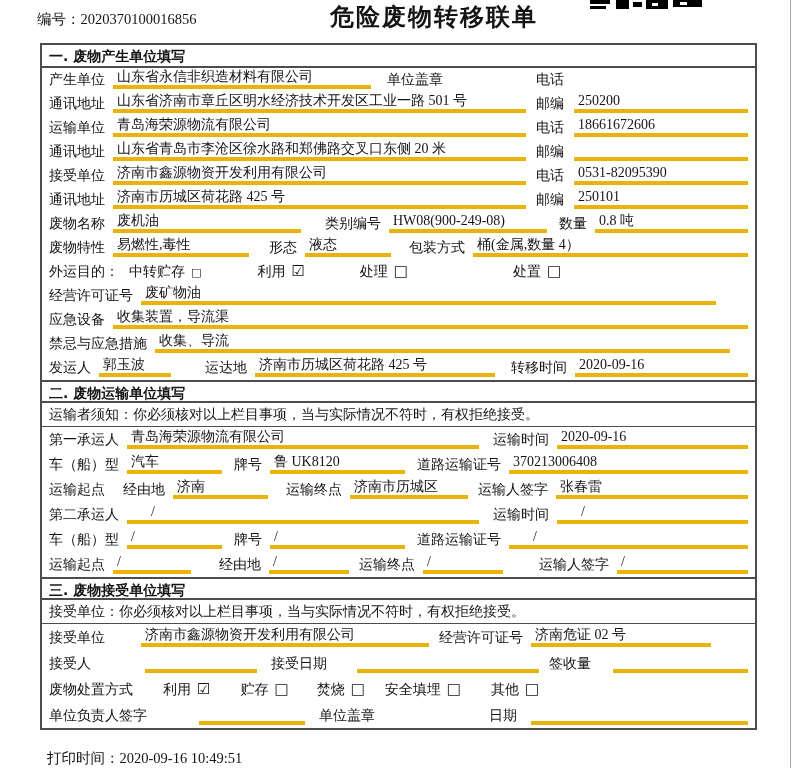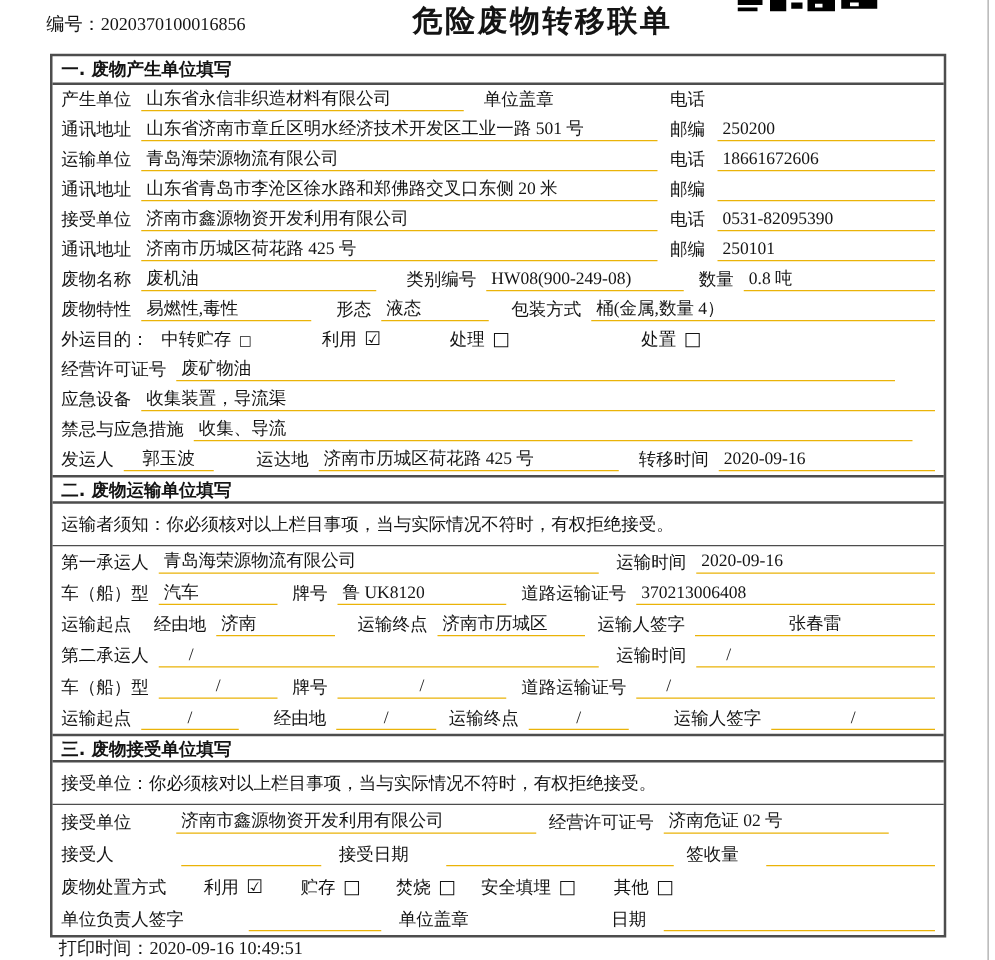--- a/index.html
+++ b/index.html
@@ -22,33 +22,33 @@
     border:2px solid #4d4d4d; background:#fff;
   }
   .sec {
     height:23px; line-height:23px; font-weight:bold; font-size:14px;
     font-family:"DejaVu Sans","Liberation Sans",sans-serif;
     padding-left:7px; border-top:2px solid #4d4d4d; border-bottom:2px solid #4d4d4d;
     white-space:nowrap;
   }
   .sec.first { border-top:none; }
   .notice {
-    height:34px; display:flex; align-items:center; padding-left:7px;
+    height:24px; display:flex; align-items:center; padding-left:7px;
     border-bottom:1.5px solid #4d4d4d; white-space:nowrap;font-family:Liberation Mono, monospace;
   }
   .row { display:flex; align-items:flex-end; padding:0 7px 3px 7px; height:24px; }
   .row.h25 { height:25px; }
   .row.h26 { height:26px; }
   .lbl { white-space:nowrap; flex:none; margin-right:8px; }
   .f {
-    border-bottom:1px solid #eab308; padding:0 4px; white-space:nowrap;
+    border-bottom:4px solid #eab308; padding:0 4px; white-space:nowrap;
     overflow:hidden; flex:none; min-height:17px; line-height:17px;
   }
   .grow { flex:1 1 auto; }
-  .ctr { text-align:center; }
+  .ctr { text-align:left; }
   .sl { padding-left:24px; }
   .rg { margin-left:auto; width:212px; display:flex; align-items:flex-end; flex:none; }
   .rg .lbl { margin-right:10px; }
   .rg .f { flex:1 1 auto; }
   .opt { white-space:nowrap; flex:none; display:inline-flex; align-items:baseline; }
   .opt .t { margin-right:6px; }
   .box { font-family:"DejaVu Sans","Liberation Sans",sans-serif; font-size:15px; line-height:15px; }
   .box.sm { font-size:11px; }
   .print-time { position:absolute; left:47px; top:749px; font-size:14.5px; white-space:nowrap; }
 </style>

